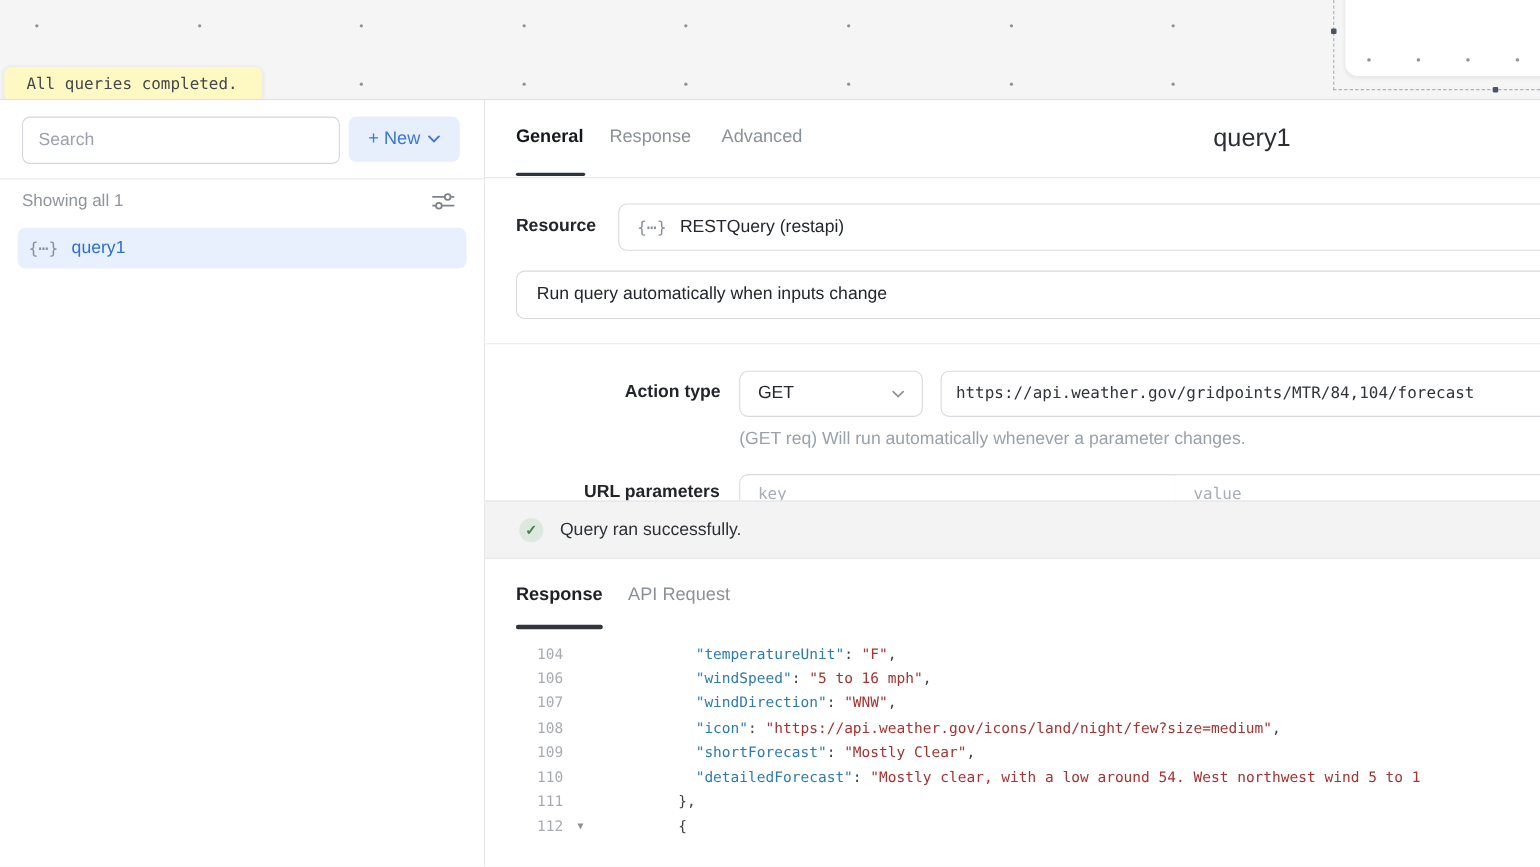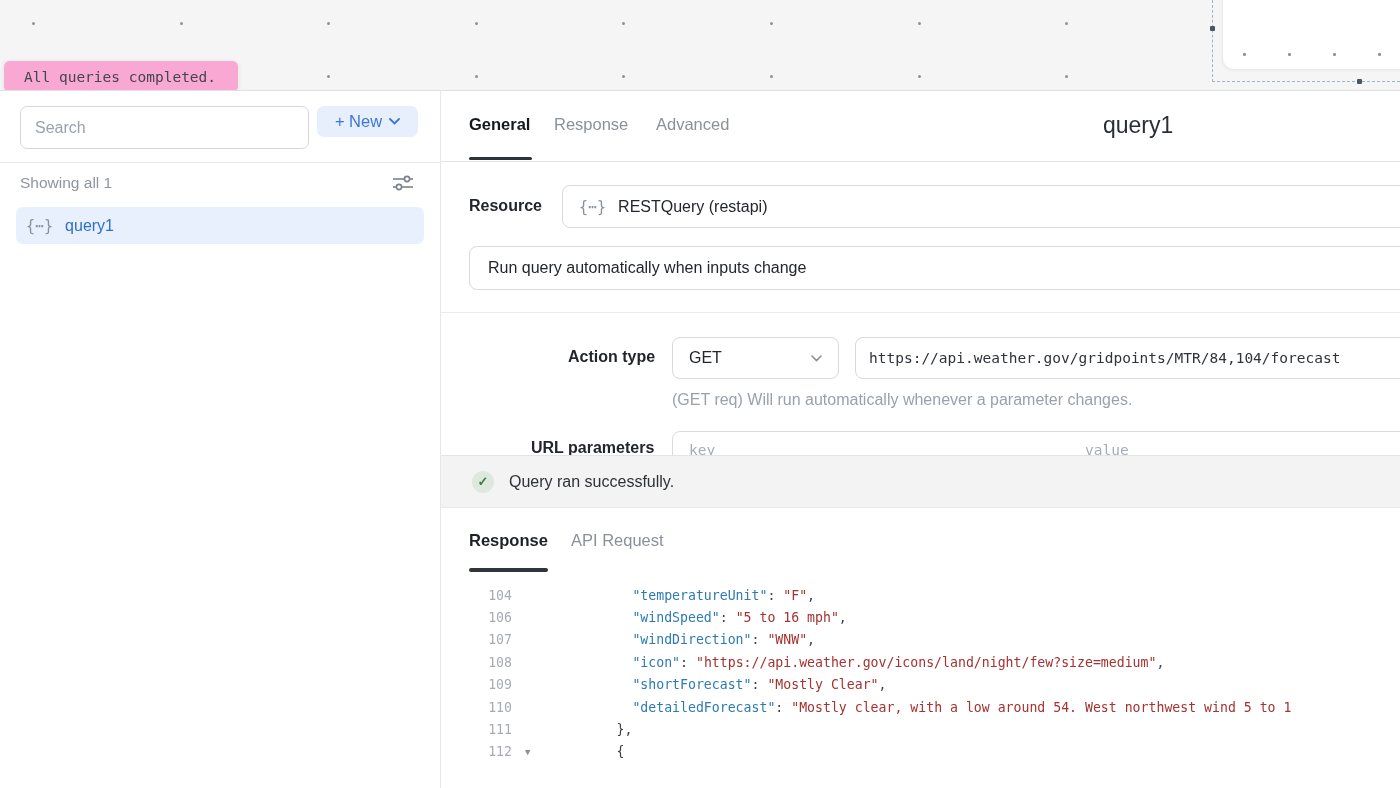--- a/index.html
+++ b/index.html
@@ -13,37 +13,37 @@
   .grid-dot { position:absolute; width:3px; height:3px; border-radius:50%; background:#8f9296; }
 
   #mini-container { left:1222px; top:-16px; width:192px; height:86px; background:#ffffff;
     border:1px solid #e9eaec; border-radius:12px; box-shadow:0 1px 3px rgba(0,0,0,.05); }
   .mini-dot { position:absolute; width:2.5px; height:2.5px; border-radius:50%; background:#8f9296; }
 
   #selection-v { left:1212px; top:0; width:0; height:82px; border-left:1.5px dashed #a4b3c6; }
   #selection-h { left:1212px; top:81px; width:188px; height:0; border-top:1.5px dashed #a4b3c6; }
   .sel-handle { position:absolute; width:5px; height:5px; background:#4a5663; border-radius:1px; }
 
-  #toast { left:3px; top:60px; height:33px; padding:0 22px 0 20px; background:#f9a8d4;
+  #toast { left:3px; top:60px; height:33px; padding:0 22px 0 20px; background:#fef9c3;
     border:1px solid #ededee; border-radius:7px; box-shadow:0 1px 4px rgba(0,0,0,.07);
     display:flex; align-items:center; font-family:"DejaVu Sans Mono", monospace;
     font-size:14.5px; color:#43474c; }
 
   
   #left-panel { left:0; top:90px; width:441px; height:698px; background:#ffffff;
     border-top:1px solid #dfe0e2; border-right:1px solid #e6e7e9; }
   #main-panel { left:441px; top:90px; width:959px; height:698px; background:#ffffff;
     border-top:1px solid #dfe0e2; }
 
   
   #search-input { left:20px; top:106px; width:289px; height:43px; border:1px solid #d4d7dc;
     border-radius:7px; padding:0 14px; font-family:"Liberation Sans", sans-serif;
     font-size:16px; color:#23272c; outline:none; background:#fff; }
   #search-input::placeholder { color:#9aa2ad; }
-  #new-button { left:317px; top:106px; width:101px; height:31px; background:#e7effc;
+  #new-button { left:317px; top:106px; width:101px; height:41px; background:#e7effc;
     border-radius:7px; display:flex; align-items:center; justify-content:center; gap:7px;
     color:#3b77d3; font-size:16.5px; font-weight:500; cursor:pointer; }
   #sidebar-divider { left:0; top:162px; width:441px; height:1px; background:#e8e9eb; }
   #showing-label { left:20px; top:174px; font-size:15.5px; color:#8f959d; }
   #filter-icon { left:392px; top:174px; width:22px; height:18px; cursor:pointer; }
   #query-item { left:16px; top:207px; width:408px; height:37px; background:#e7f0fc;
     border-radius:7px; display:flex; align-items:center; cursor:pointer; }
   .brace-icon { font-family:"DejaVu Sans Mono", monospace; color:#8a909a; font-size:15px; }
   #query-item .brace-icon { margin-left:10px; }
   #query-item-label { margin-left:12px; color:#2e6fd0; font-size:16px; font-weight:500; }

